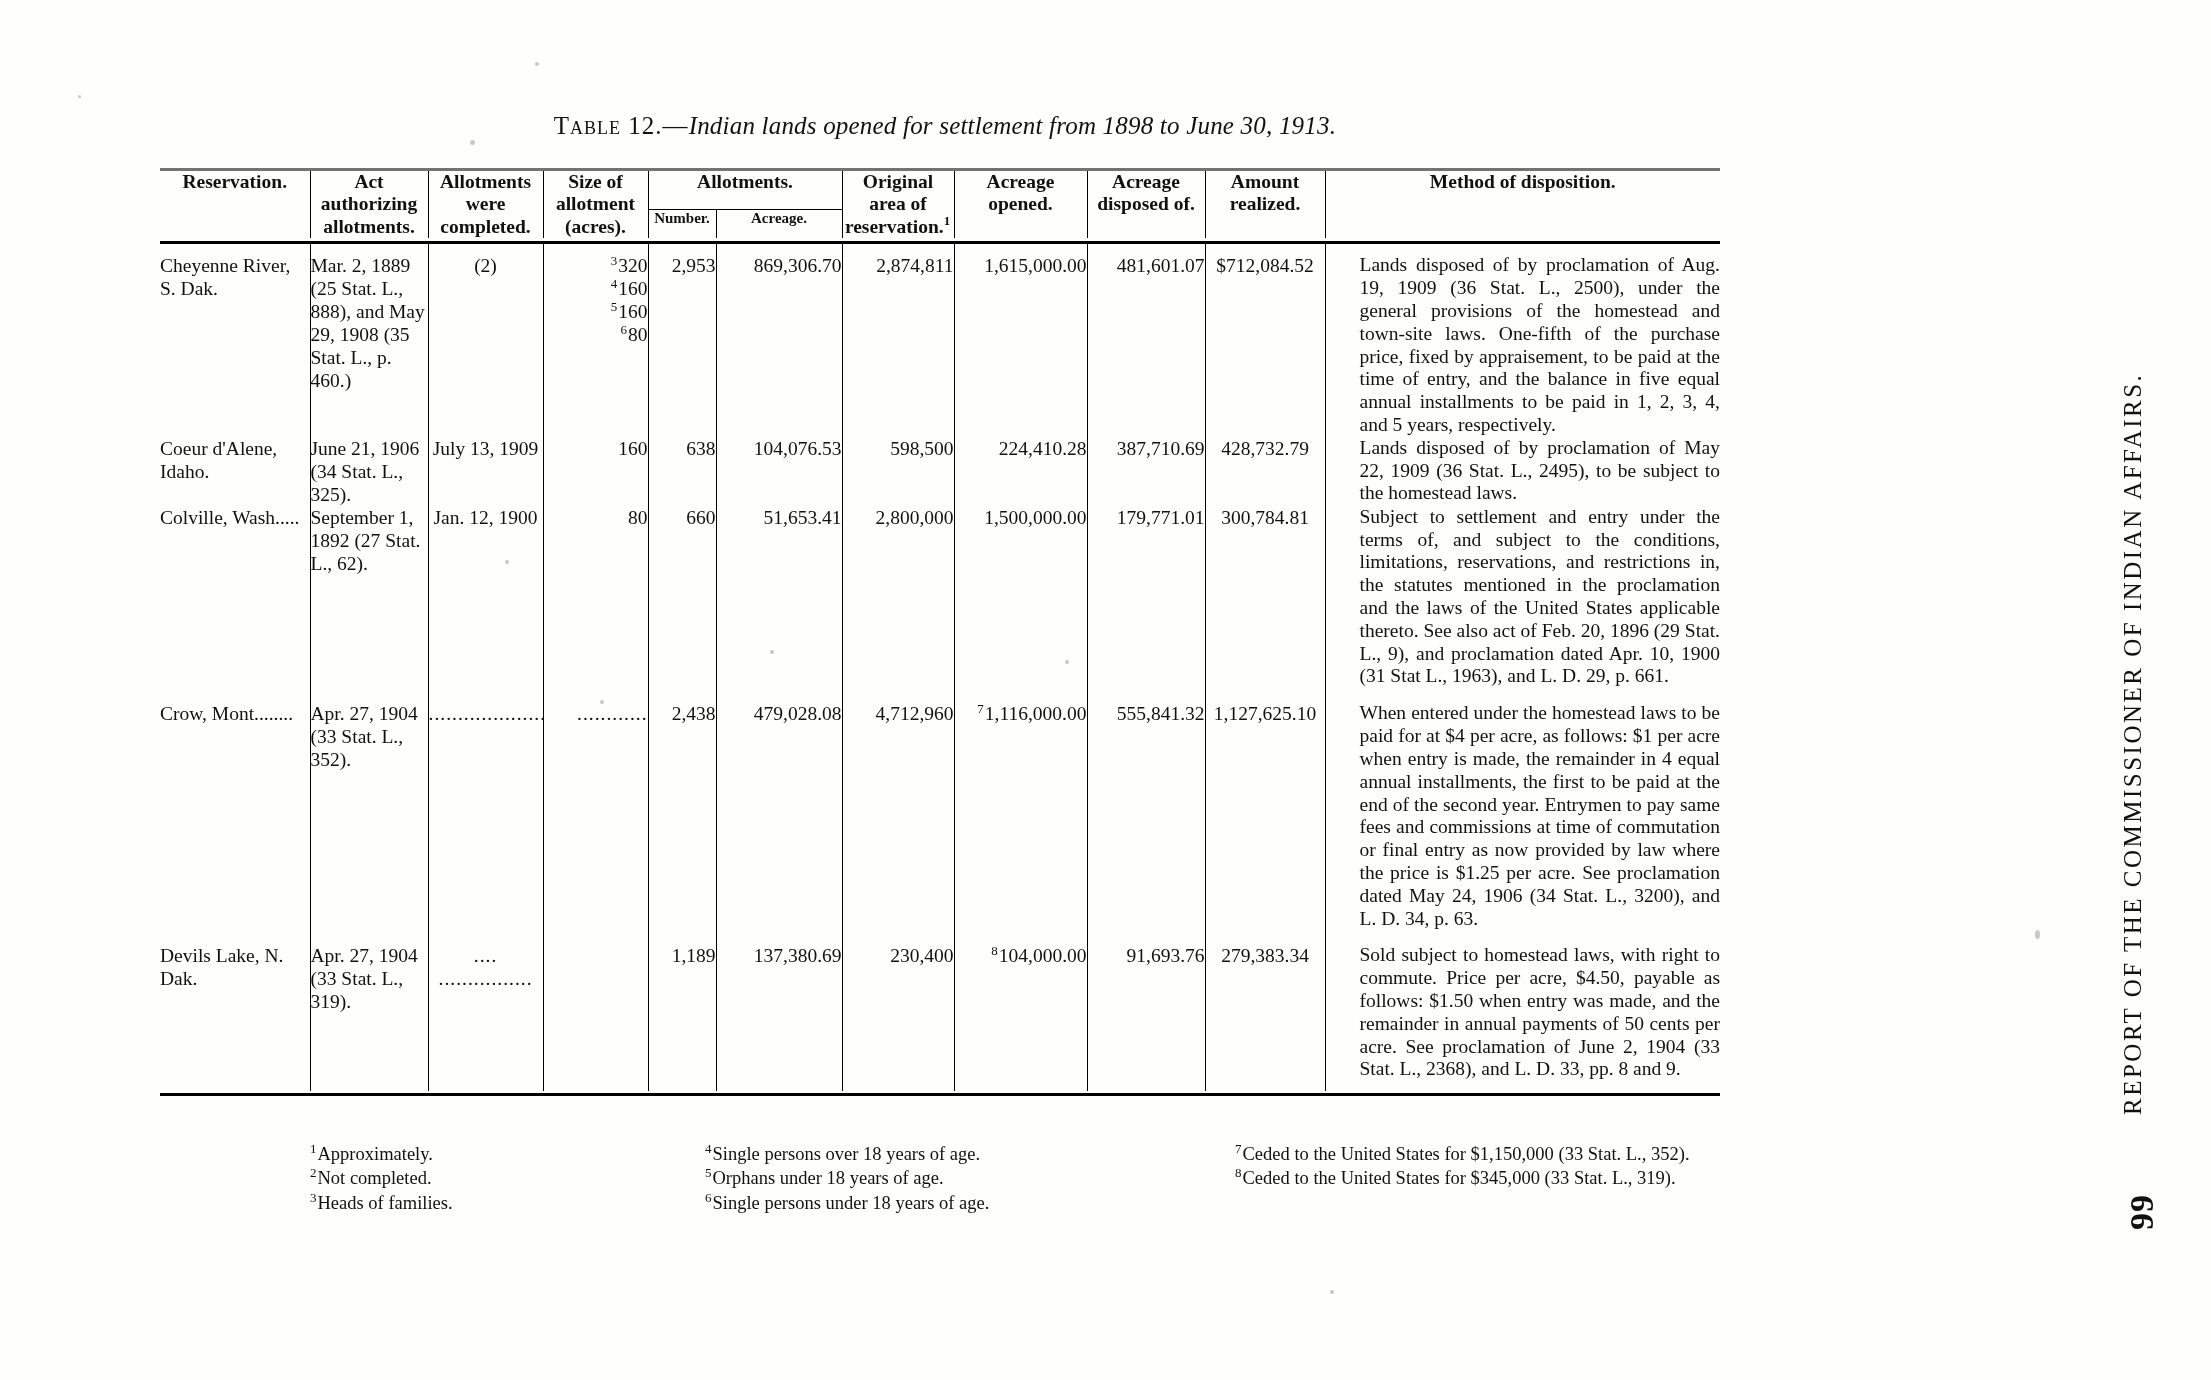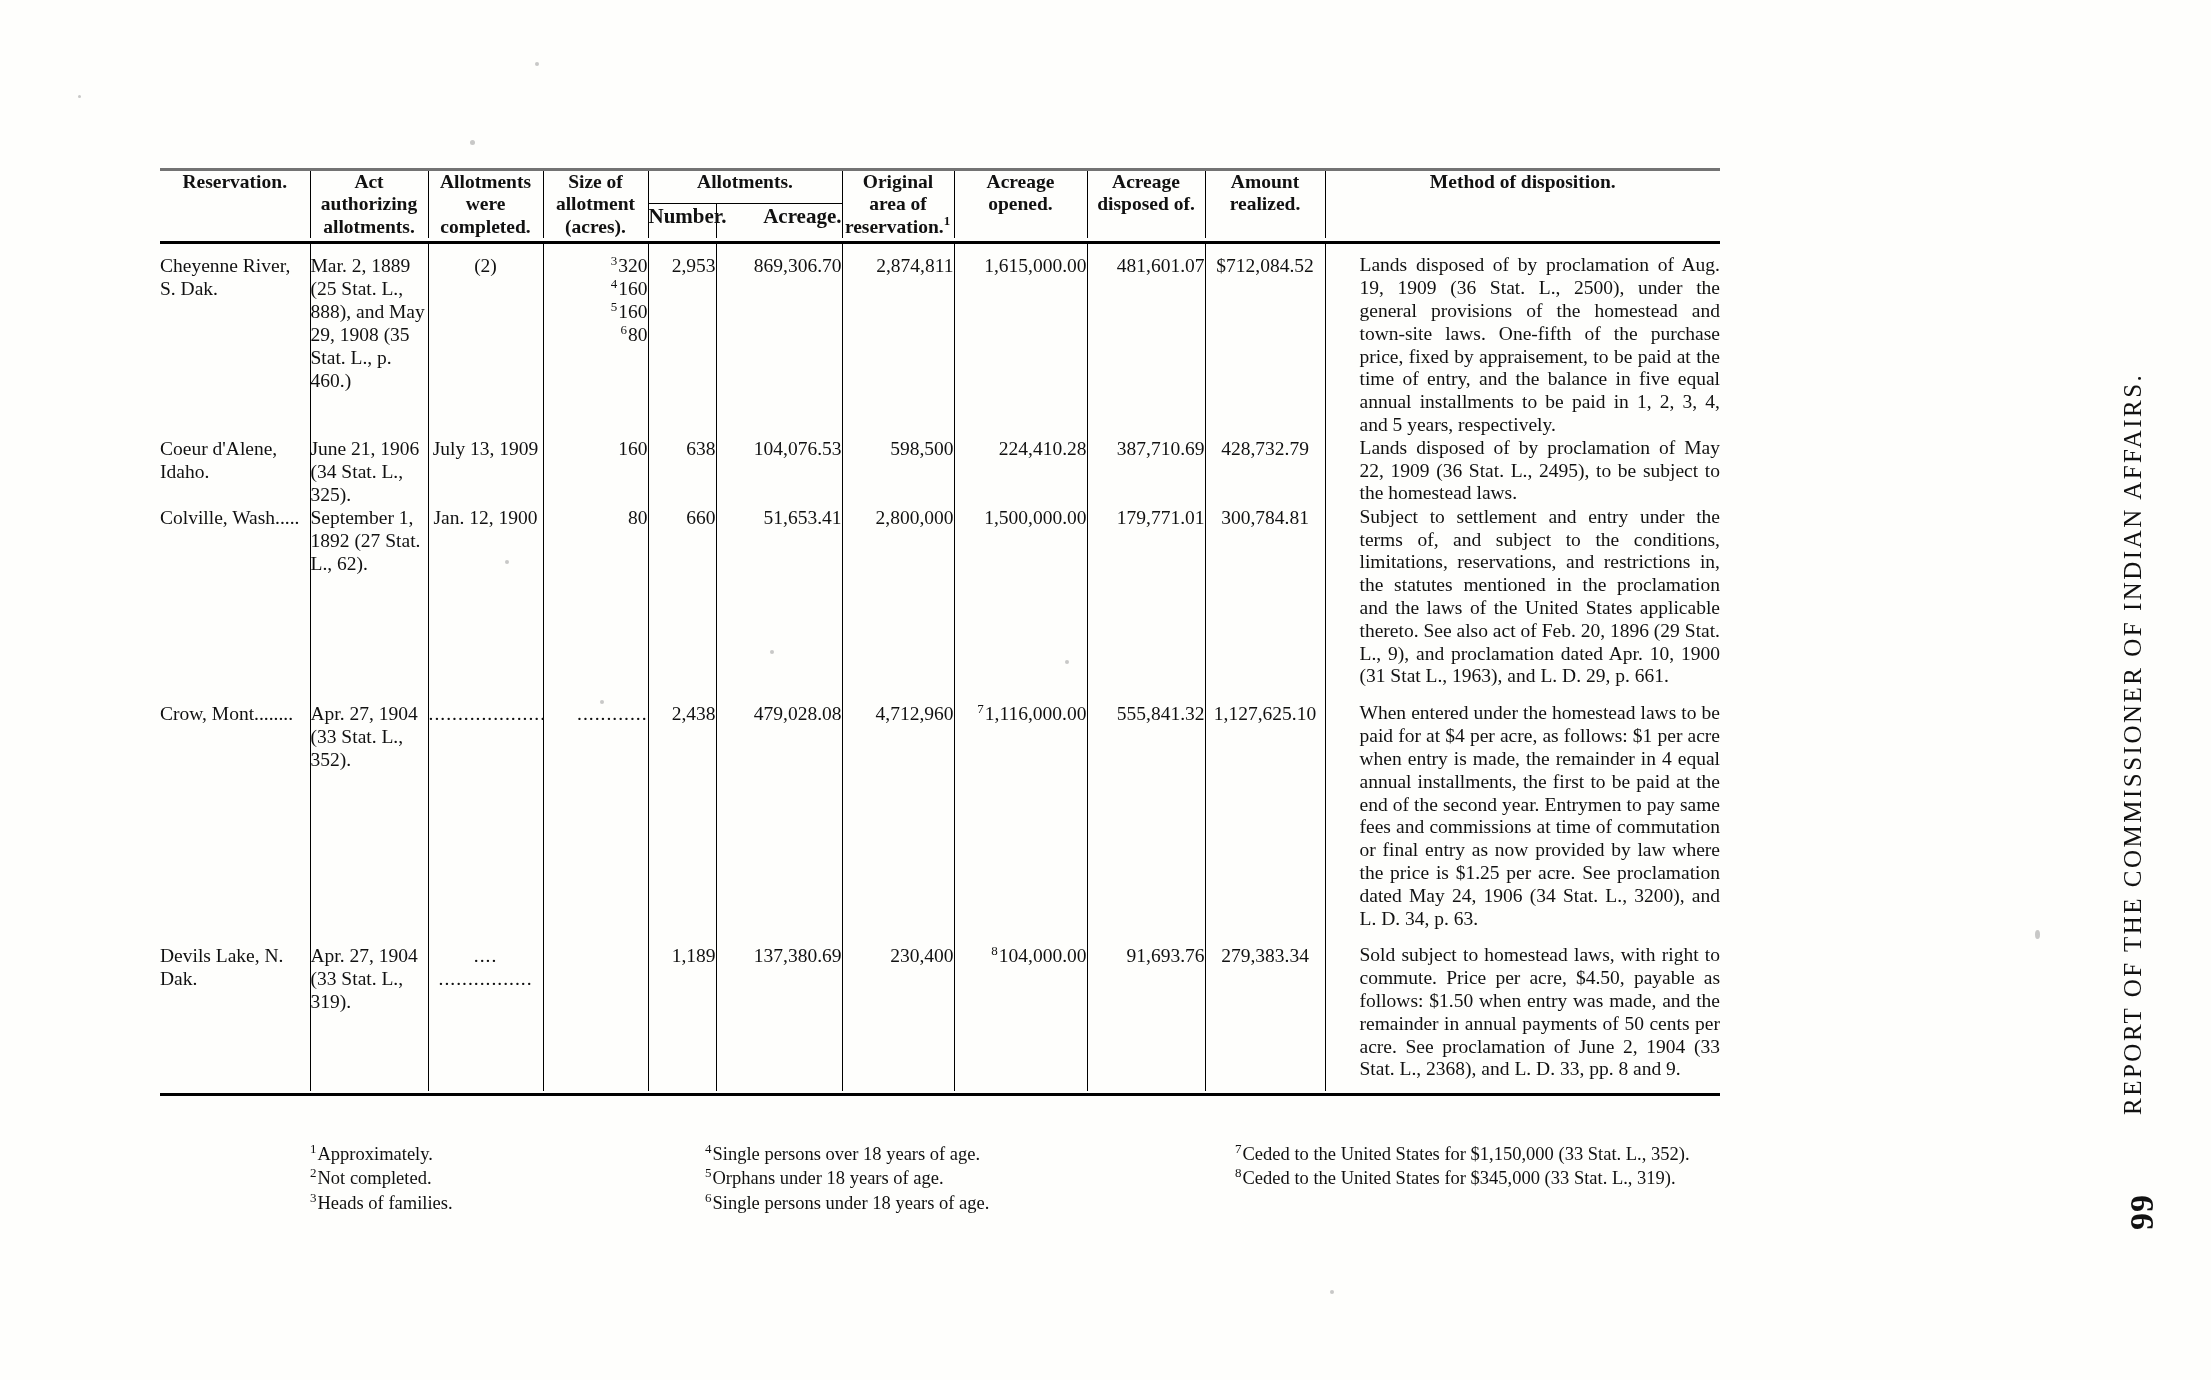--- a/index.html
+++ b/index.html
@@ -77,22 +77,22 @@
   .hdr-cell.last { border-right: none; }
 
   .hdr-group {
     text-align: center;
     font-size: 19.5px;
     padding: 6px 4px 4px 4px;
     border-bottom: 1.5px solid #000;
     border-right: 1.5px solid #000;
   }
   .hdr-sub {
-    text-align: right;
-    font-size: 21px;
+    text-align: center;
+    font-size: 15px;
     padding: 6px 4px 8px 4px;
     border-right: 1.5px solid #000;
     vertical-align: middle;
     line-height: 1.15;
   }
 
   td.body-cell {
     border-right: 1.5px solid #000;
     padding: 4px 6px 2px 6px;
     font-size: 19.5px;
@@ -188,20 +188,23 @@
     background: #9a9a9a;
     border-radius: 50%;
     opacity: .55;
   }
 </style>
 </head>
 <body>
 
 <div class="page">
 
+  <div class="table-title">
+    <span class="tab-word">Table 12.—</span><span>Indian lands opened for settlement from 1898 to June 30, 1913.</span>
+  </div>
 
   <div class="tbl-wrap">
     <table class="main">
       <colgroup>
         <col style="width:150px">
         <col style="width:118px">
         <col style="width:115px">
         <col style="width:105px">
         <col style="width:68px">
         <col style="width:126px">

